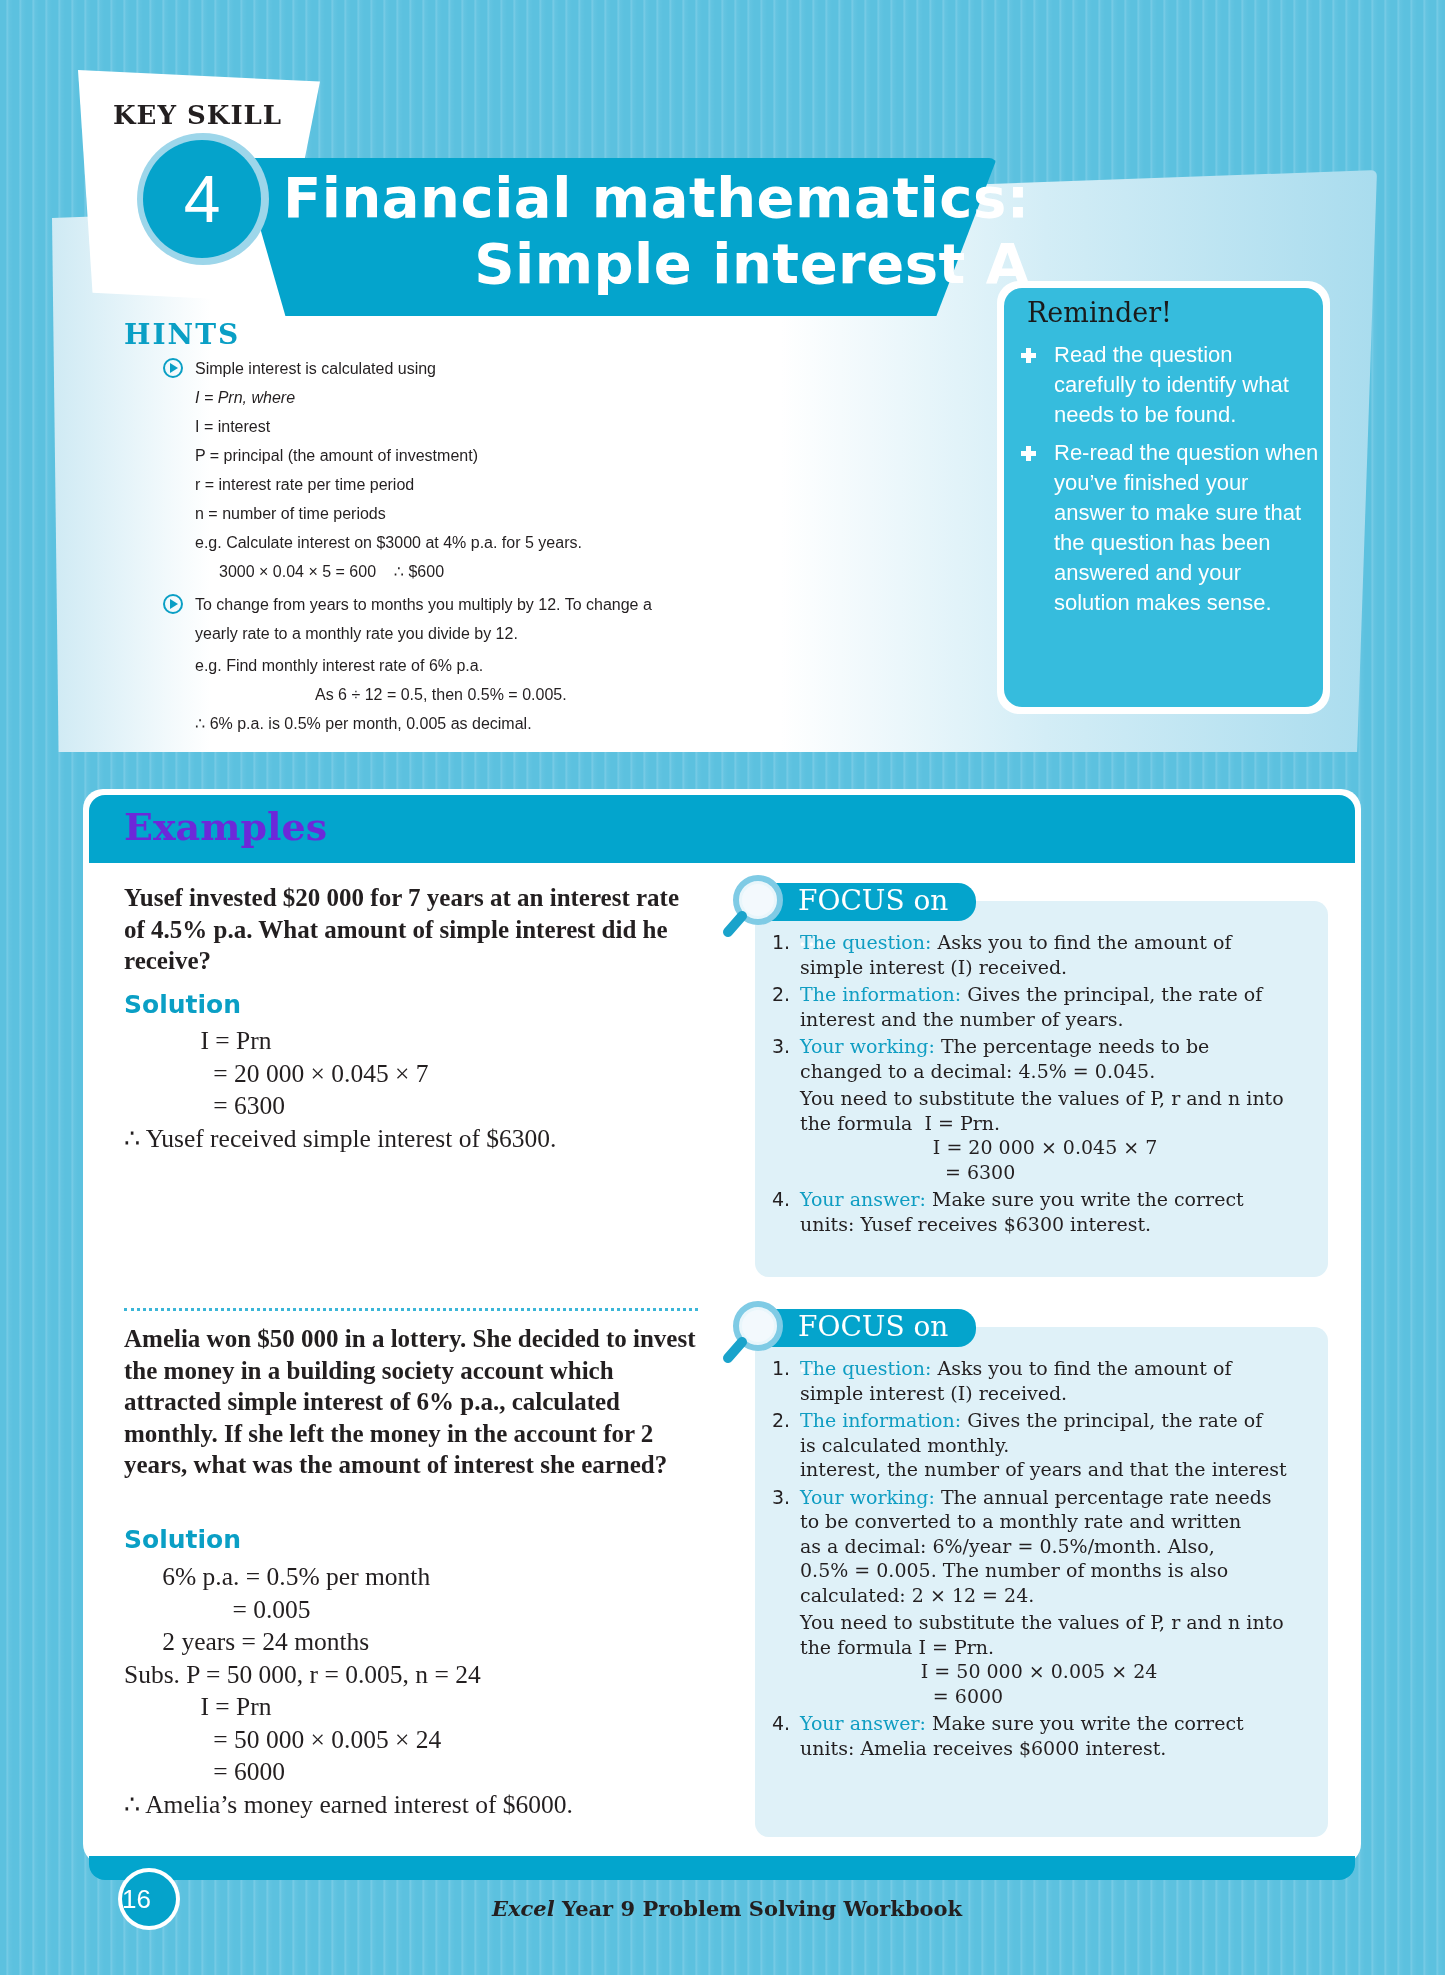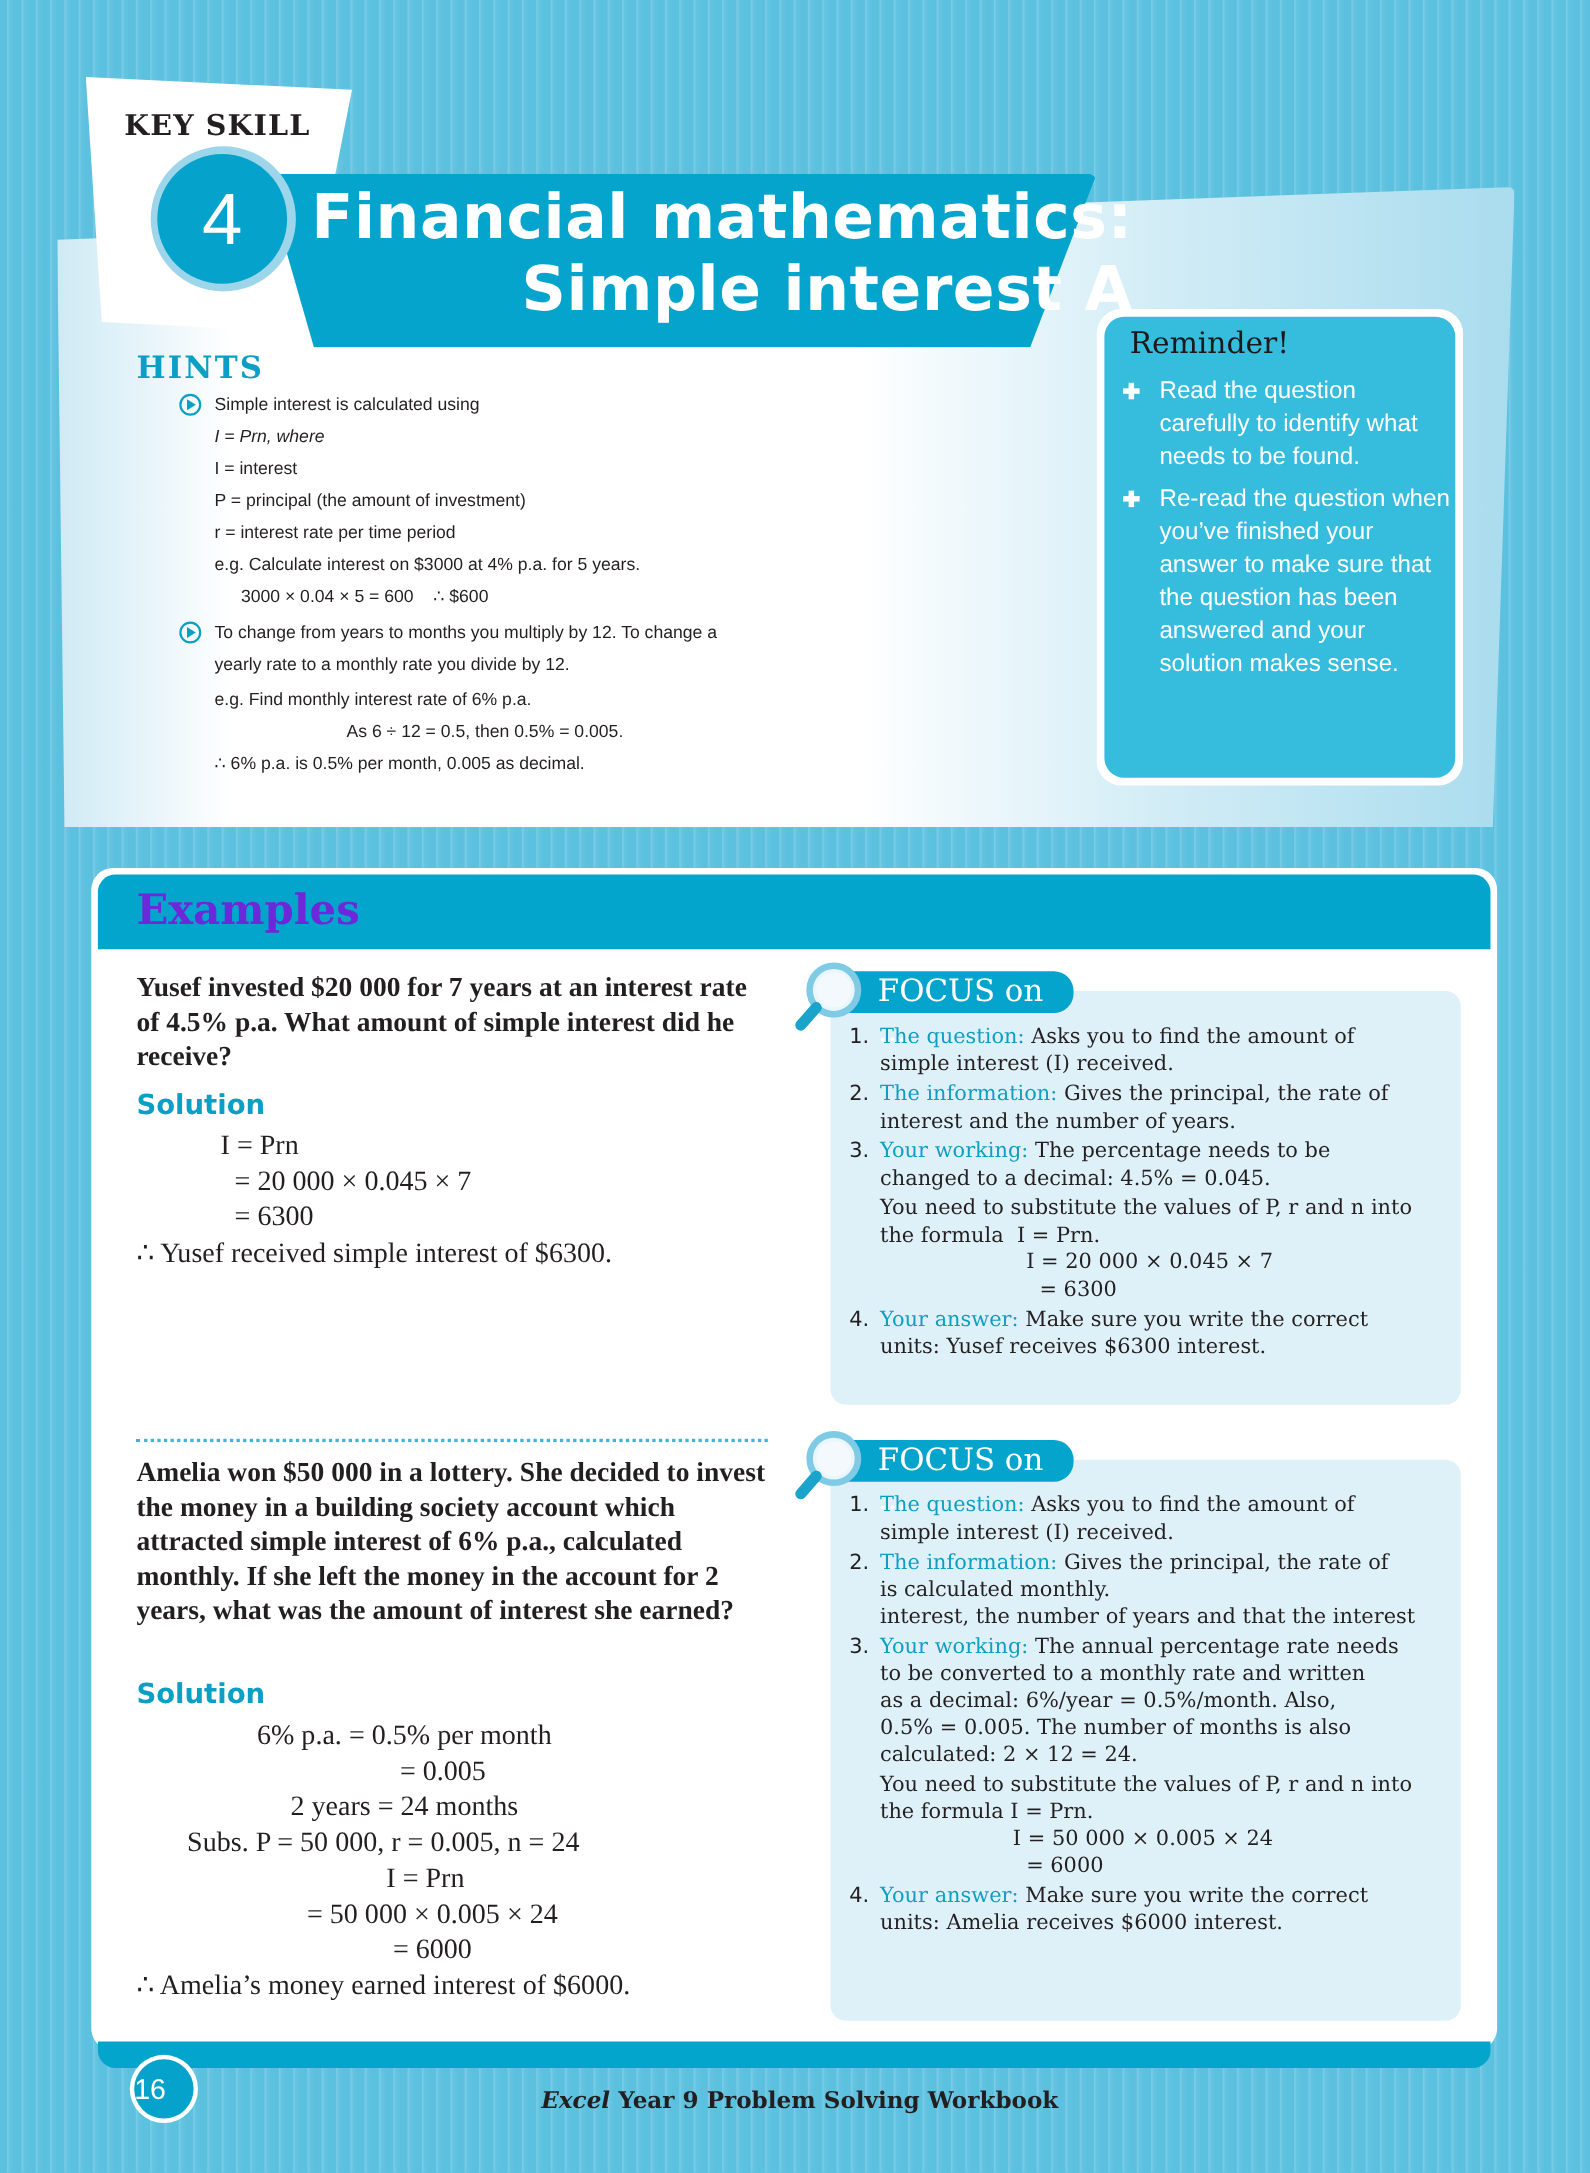--- a/index.html
+++ b/index.html
@@ -167,20 +167,21 @@
 
 <div class="abs hints-heading">HINTS</div>
 <div class="abs hints-list">
   <div class="hint">
     <span class="hint-bullet"></span>
     <span class="hint-line">Simple interest is calculated using</span>
     <span class="hint-line ital">I = Prn, where</span>
     <span class="hint-line">I = interest</span>
     <span class="hint-line">P = principal (the amount of investment)</span>
     <span class="hint-line">r = interest rate per time period</span>
+    <span class="hint-line">n = number of time periods</span>
     <span class="hint-line">e.g. Calculate interest on $3000 at 4% p.a. for 5 years.</span>
     <span class="hint-line indent">3000 × 0.04 × 5 = 600    ∴ $600</span>
   </div>
   <div class="hint">
     <span class="hint-bullet"></span>
     <span class="hint-line">To change from years to months you multiply by 12. To change a</span>
     <span class="hint-line">yearly rate to a monthly rate you divide by 12.</span>
     <span class="hint-line gap">e.g. Find monthly interest rate of 6% p.a.</span>
     <span class="hint-line indent2">As 6 ÷ 12 = 0.5, then 0.5% = 0.005.</span>
     <span class="hint-line" style="margin-left:0">∴ 6% p.a. is 0.5% per month, 0.005 as decimal.</span>
@@ -245,21 +246,21 @@
     <span class="focus-num">4.</span>
     <span class="focus-key">Your answer:</span><span> Make sure you write the correct</span>
     <span class="focus-line">units: Yusef receives $6300 interest.</span>
   </div>
 </div>
 
 <div class="abs dotted-sep"></div>
 
 <div class="abs question" style="left:124px; top:1323px;">Amelia won $50 000 in a lottery. She decided to invest the money in a building society account which attracted simple interest of 6% p.a., calculated monthly. If she left the money in the account for 2 years, what was the amount of interest she earned?</div>
 <div class="abs solution-label" style="left:124px; top:1525px;">Solution</div>
-<div class="abs sol-lines" style="left:124px; top:1561px;text-align:center;">
+<div class="abs sol-lines" style="left:124px; top:1561px;">
   <span class="sol-line">      6% p.a. = 0.5% per month</span>
   <span class="sol-line">                 = 0.005</span>
   <span class="sol-line">      2 years = 24 months</span>
   <span class="sol-line">Subs. P = 50 000, r = 0.005, n = 24</span>
   <span class="sol-line">            I = Prn</span>
   <span class="sol-line">              = 50 000 × 0.005 × 24</span>
   <span class="sol-line">              = 6000</span>
   <span class="sol-line">∴ Amelia’s money earned interest of $6000.</span>
 </div>
 

